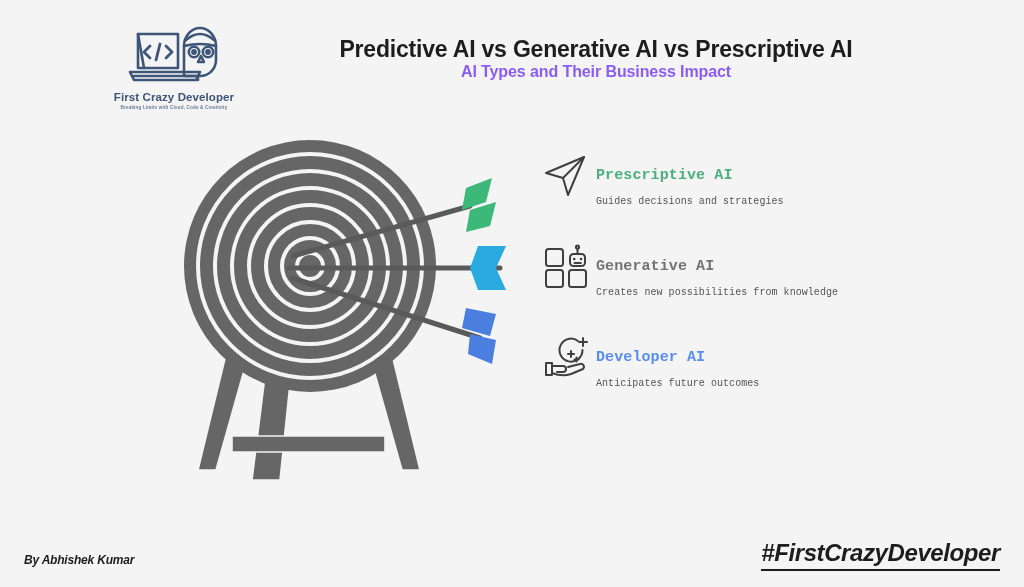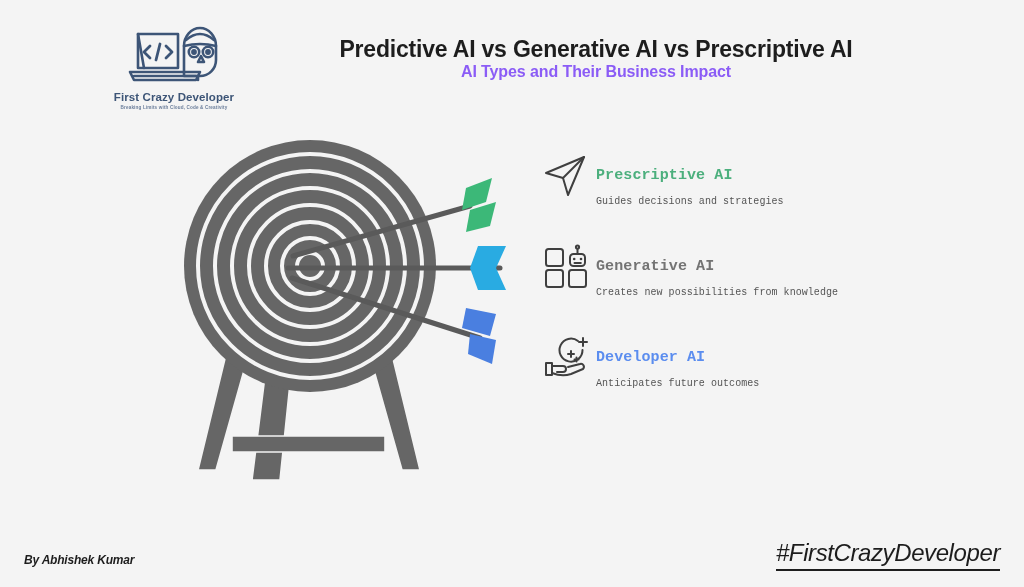--- a/index.html
+++ b/index.html
@@ -62,21 +62,21 @@
   .t-predictive   { color:#5B8DEF; }
 
   
   #author {
     position:absolute; left:24px; top:553px;
     font-size:12px; font-weight:700; font-style:italic; color:#1d1d1d;
     letter-spacing:-.2px;
   }
   #brand-hashtag {
     position:absolute; right:24px; top:539px;
-    font-size:24px; font-weight:400; font-style:italic; color:#1d1d1d;
+    font-size:24px; font-weight:700; font-style:italic; color:#1d1d1d;
     letter-spacing:-.4px;
     border-bottom:2px solid #1d1d1d; padding-bottom:2px;
   }
 </style>
 </head>
 <body>
 
 <div id="header">
 
   <div id="logo-block">

